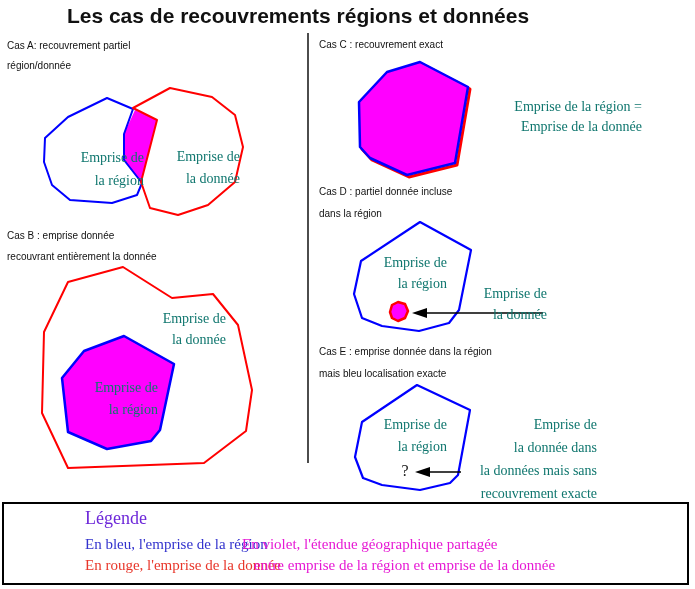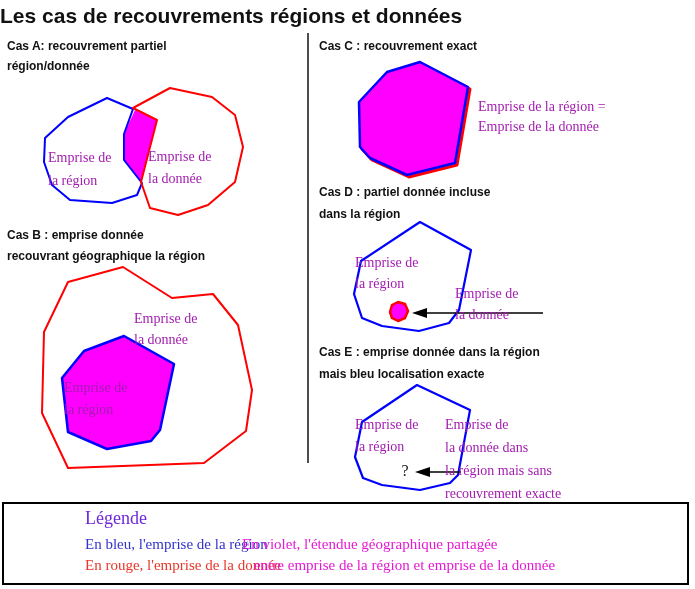--- a/index.html
+++ b/index.html
@@ -13,28 +13,28 @@
     --divider:#000000;
   }
   html,body{margin:0;padding:0;background:#ffffff;}
   .stage{
     position:relative;width:695px;height:589px;background:#ffffff;overflow:hidden;
     font-family:"Liberation Sans",sans-serif;color:var(--text);
   }
   .svg-layer{position:absolute;left:0;top:0;width:695px;height:589px;}
   .abs{position:absolute;}
   .page-title{
-    left:0;top:4px;width:584px;text-align:left;
-    font-size:21px;font-weight:bold;letter-spacing:0px;
+    left:0;top:4px;width:584px;text-align:center;
+    font-size:21px;font-weight:bold;letter-spacing:0px;padding-left:6px;
   }
-  .case-heading{font-size:12px;font-weight:bold;white-space:nowrap;}
+  .case-heading{font-size:10px;font-weight:normal;white-space:nowrap;}
   .case-heading span{display:block;}
   .diagram-label{
-    font-family:"Liberation Serif",serif;font-size:14px;color:#a21caf;
-    text-align:left;white-space:nowrap;
+    font-family:"Liberation Serif",serif;font-size:14px;color:#0f766e;
+    text-align:right;white-space:nowrap;
   }
   .diagram-label span{display:block;}
   .stroke-region{fill:none;stroke:var(--region-stroke);stroke-width:2;stroke-linejoin:round;}
   .stroke-region-thick{fill:none;stroke:var(--region-stroke);stroke-width:2.2;stroke-linejoin:round;}
   .stroke-data{fill:none;stroke:var(--data-stroke);stroke-width:2;stroke-linejoin:round;}
   .stroke-data-thick{fill:none;stroke:var(--data-stroke);stroke-width:3;stroke-linejoin:round;}
   .fill-shared{fill:var(--shared-fill);stroke:none;}
   .shared-blue{fill:var(--shared-fill);stroke:var(--region-stroke);stroke-width:2.5;stroke-linejoin:round;}
   .blob{fill:var(--shared-fill);stroke:var(--data-stroke);stroke-width:2.5;stroke-linejoin:round;}
   .arrow-line{stroke:#000000;stroke-width:1.5;}
@@ -96,21 +96,21 @@
     <span>Emprise de</span>
     <span>la région</span>
   </div>
   <div class="abs diagram-label" style="left:148px;top:146px;width:92px;line-height:22px;">
     <span>Emprise de</span>
     <span>la donnée</span>
   </div>
 
   <div class="abs case-heading" style="left:7px;top:225px;line-height:21px;">
     <span>Cas B : emprise donnée</span>
-    <span>recouvrant géographique la région</span>
+    <span>recouvrant entièrement la donnée</span>
   </div>
   <div class="abs diagram-label" style="left:134px;top:308px;width:92px;line-height:21px;">
     <span>Emprise de</span>
     <span>la donnée</span>
   </div>
   <div class="abs diagram-label" style="left:64px;top:377px;width:94px;line-height:22px;">
     <span>Emprise de</span>
     <span>la région</span>
   </div>
 
@@ -140,21 +140,21 @@
     <span>mais bleu localisation exacte</span>
   </div>
   <div class="abs diagram-label" style="left:355px;top:414px;width:92px;line-height:22px;">
     <span>Emprise de</span>
     <span>la région</span>
   </div>
   <div class="abs qmark" style="left:394px;top:462px;width:22px;">?</div>
   <div class="abs diagram-label" style="left:445px;top:413px;width:152px;line-height:23px;">
     <span>Emprise de</span>
     <span>la donnée dans</span>
-    <span>la région mais sans</span>
+    <span>la données mais sans</span>
     <span>recouvrement exacte</span>
   </div>
 
   <div class="abs legend-box"></div>
   <div class="abs legend-title">Légende</div>
   <div class="abs legend-item legend-blue" style="left:85px;top:536px;">En bleu, l'emprise de la région</div>
   <div class="abs legend-item legend-red" style="left:85px;top:557px;">En rouge, l'emprise de la donnée</div>
   <div class="abs legend-item legend-violet" style="left:242px;top:536px;">En violet, l'étendue géographique partagée</div>
   <div class="abs legend-item legend-violet" style="left:239px;top:557px;margin-left:15px;">entre emprise de la région et emprise de la donnée</div>
 

